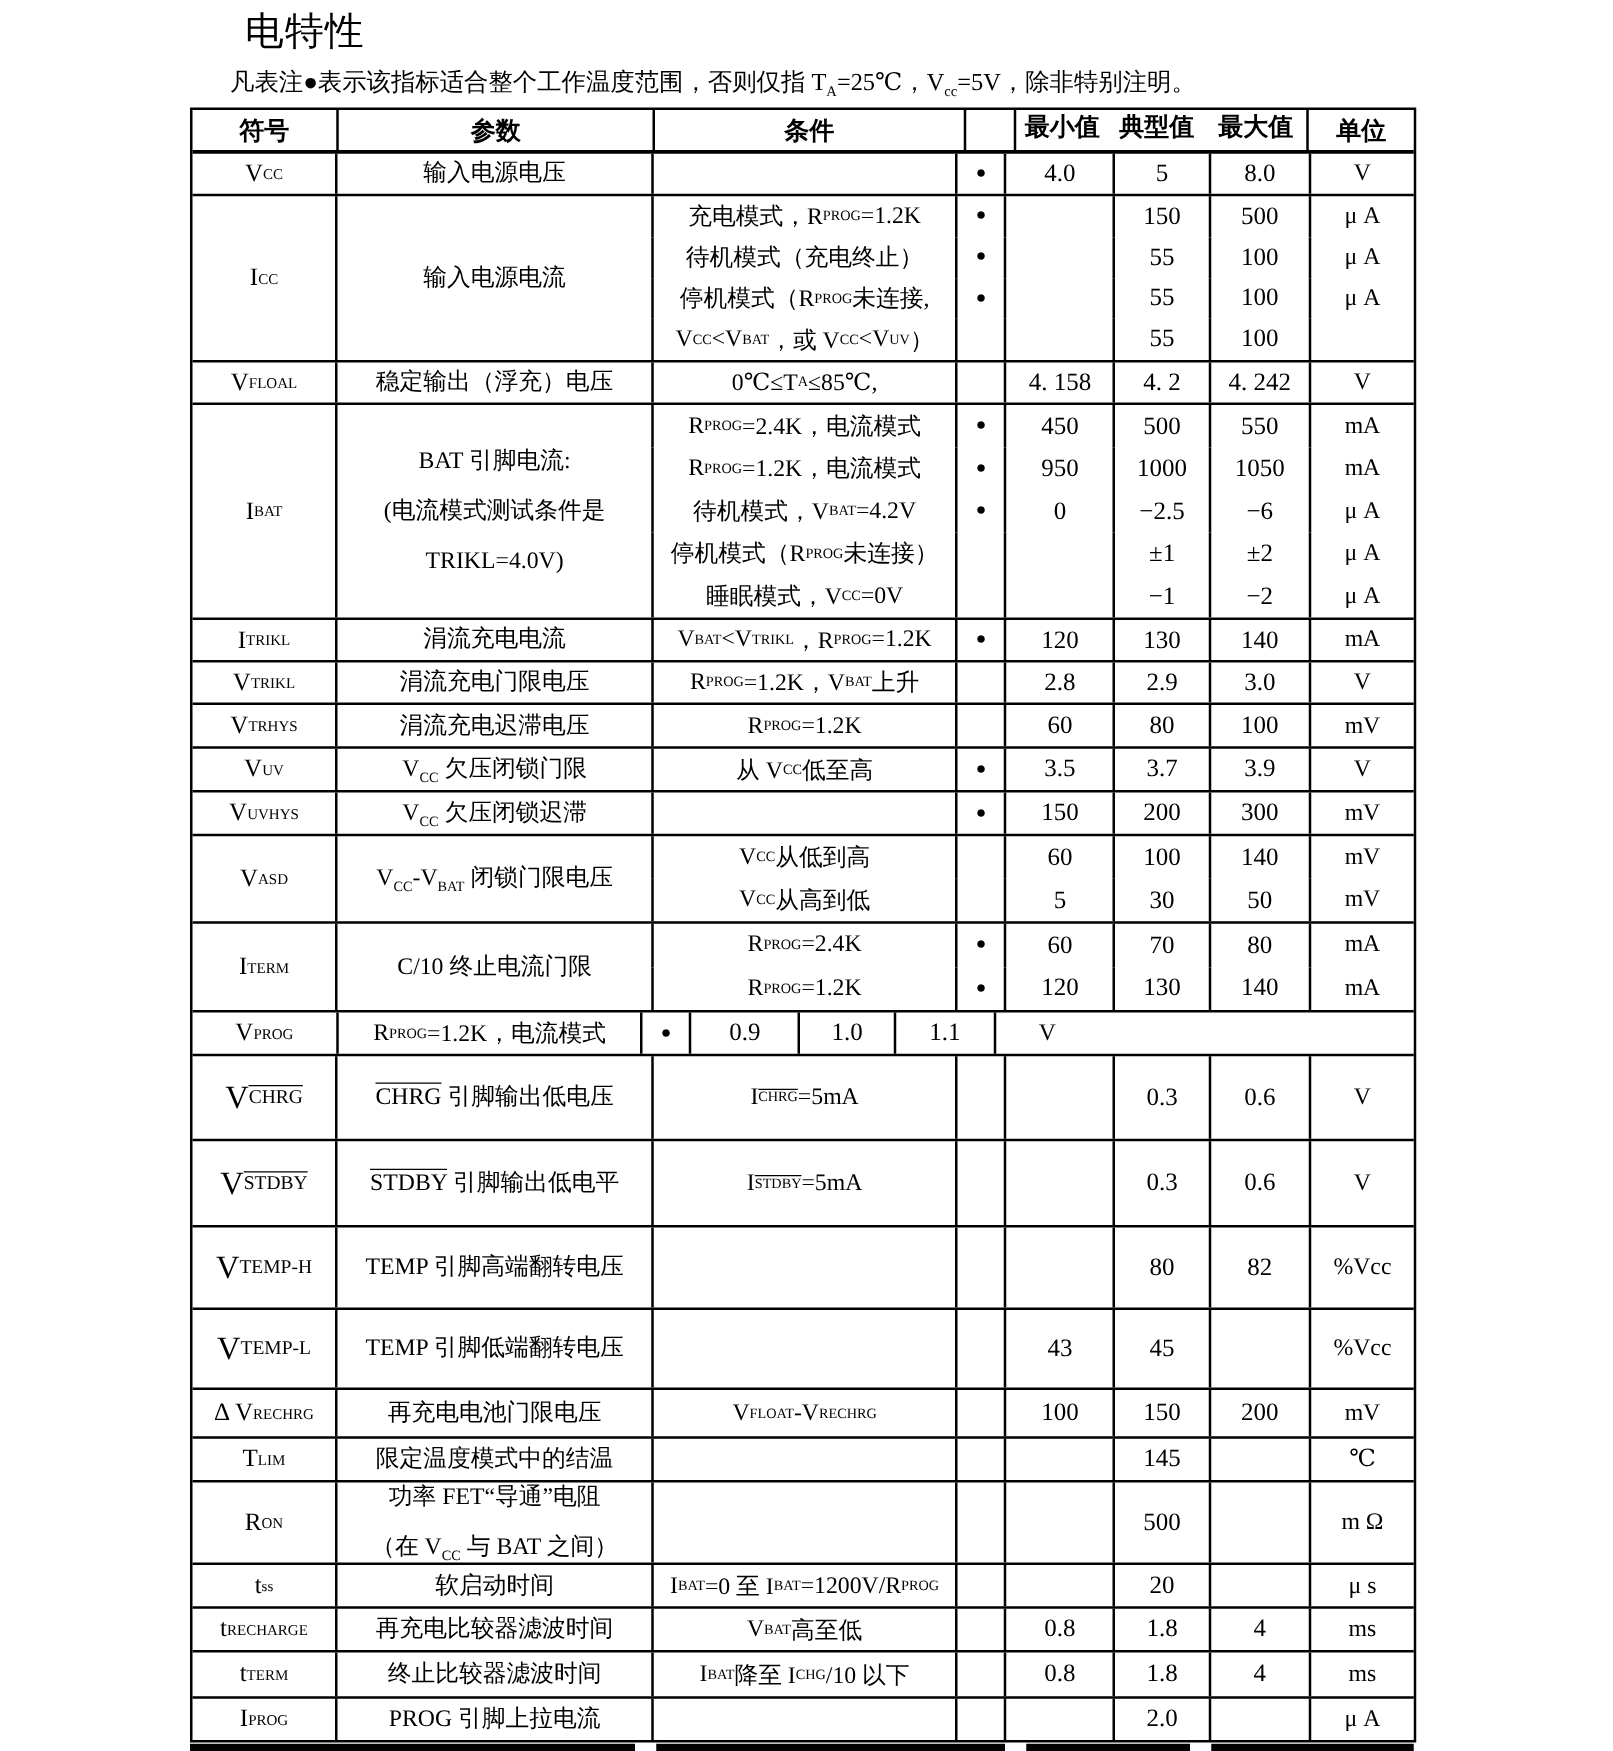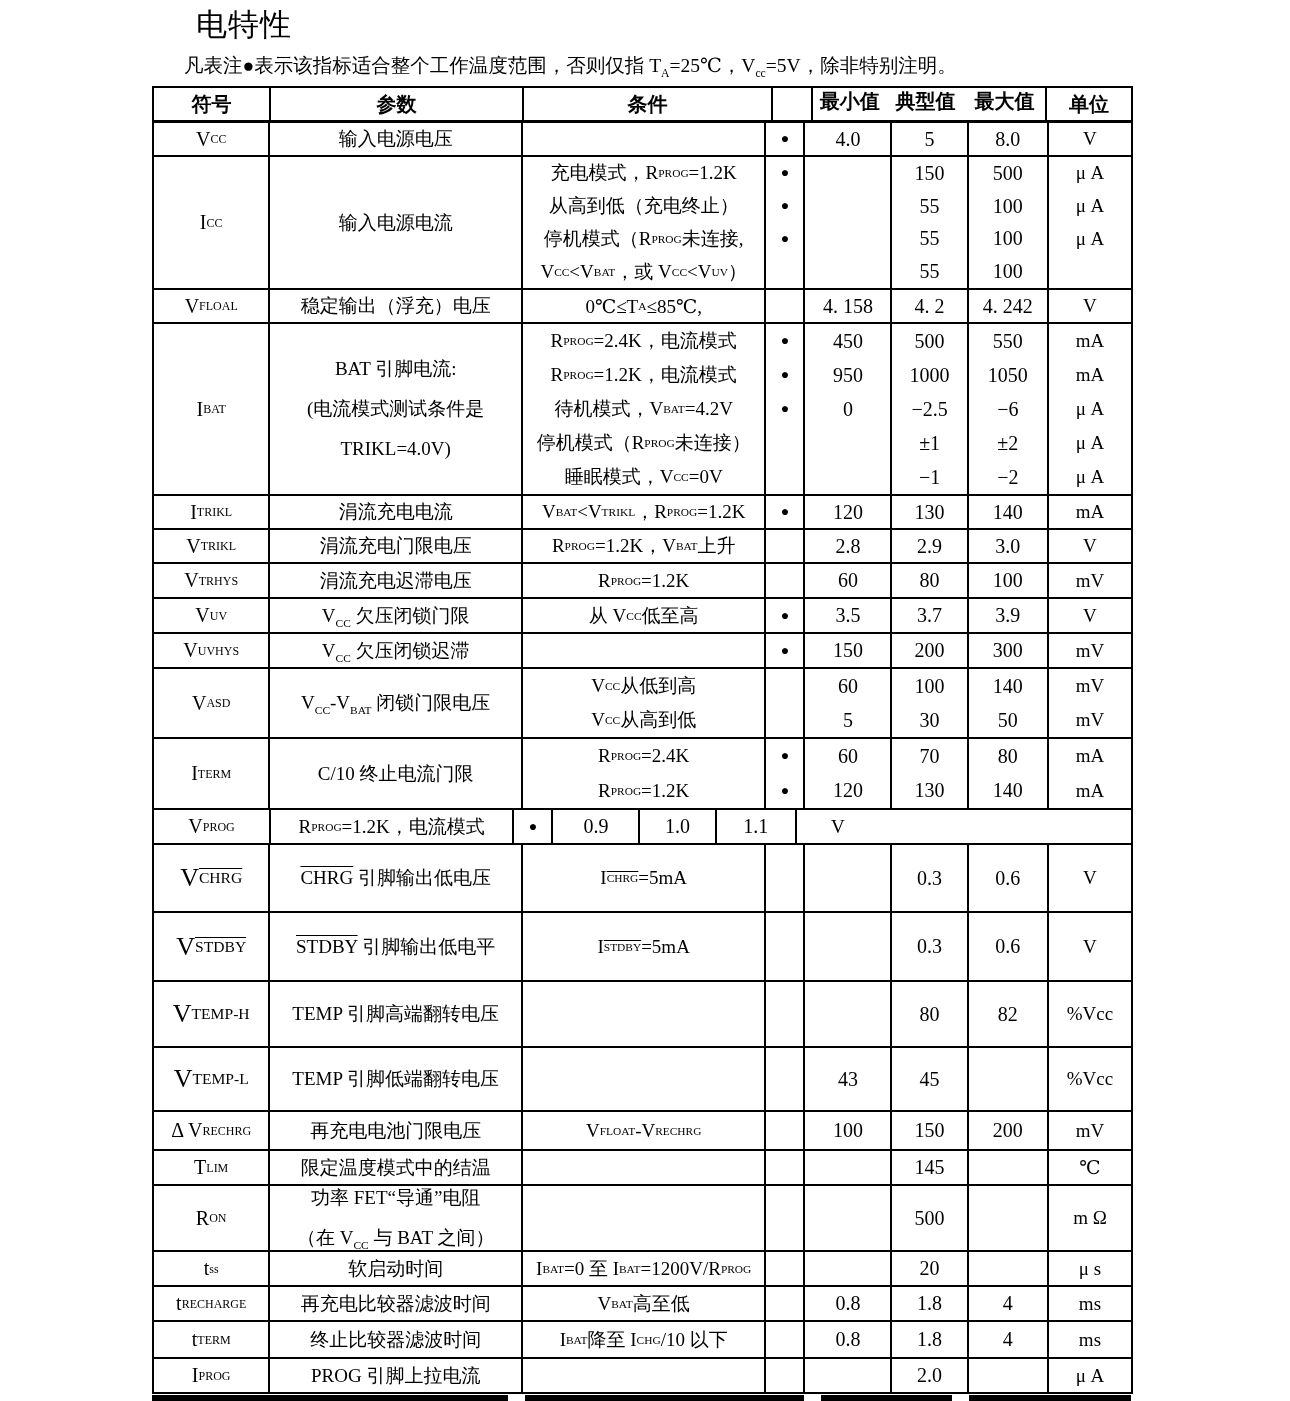--- a/index.html
+++ b/index.html
@@ -97,21 +97,21 @@
         <div class="subrows">
           <div class="subrow">
             <div class="cell c3 bl cond">充电模式，R<sub>PROG</sub>=1.2K</div>
             <div class="cell c4 bl bul">●</div>
             <div class="cell c5 bl val"></div>
             <div class="cell c6 bl val">150</div>
             <div class="cell c7 bl val">500</div>
             <div class="cell c8 bl unit">μ A</div>
           </div>
           <div class="subrow">
-            <div class="cell c3 bl cond">从高到低（充电终止）</div>
+            <div class="cell c3 bl cond">待机模式（充电终止）</div>
             <div class="cell c4 bl bul">●</div>
             <div class="cell c5 bl val"></div>
             <div class="cell c6 bl val">55</div>
             <div class="cell c7 bl val">100</div>
             <div class="cell c8 bl unit">μ A</div>
           </div>
           <div class="subrow">
             <div class="cell c3 bl cond">停机模式（R<sub>PROG</sub> 未连接,</div>
             <div class="cell c4 bl bul">●</div>
             <div class="cell c5 bl val"></div>

